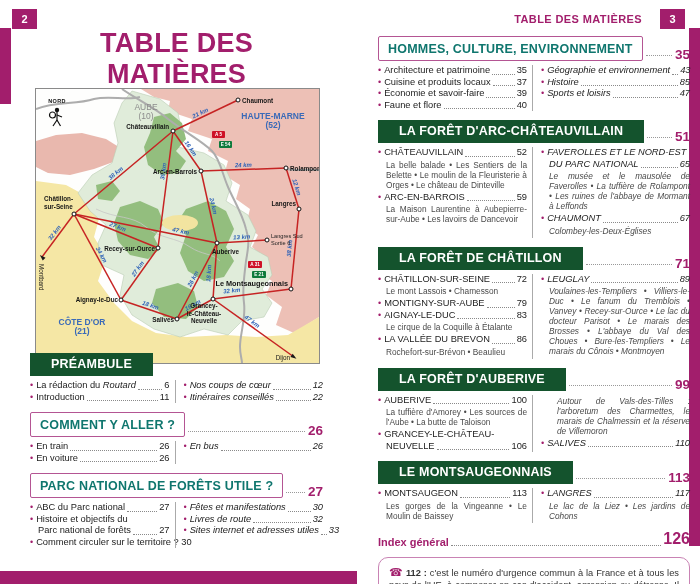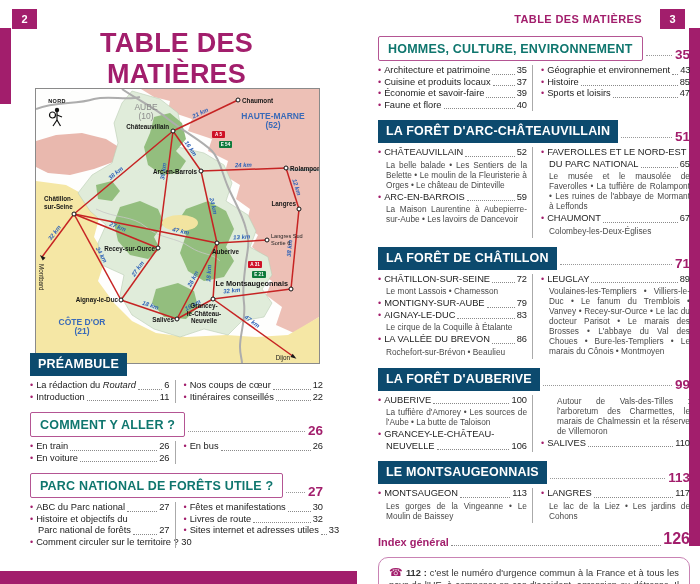--- a/index.html
+++ b/index.html
@@ -28,27 +28,27 @@
   .rlabel{font:bold 8.5px "Liberation Sans",sans-serif;}
   .rlabel.blue{fill:#3A6AB8;}
   .rlabel.gray{font-weight:normal;fill:#8C8C8C;}
   .rlabel.nord{font:bold 5.5px "Liberation Sans",sans-serif;fill:#111;letter-spacing:.3px;}
   .badge{font:bold 4.6px "Liberation Sans",sans-serif;fill:#fff;}
   .route{stroke:#C62323;stroke-width:1.5;}
   .towndot{fill:#fff;stroke:#111;stroke-width:1;}
   
   .sec-head{display:flex;align-items:flex-end;}
   .head-box{font-size:12.5px;font-weight:bold;letter-spacing:.2px;white-space:nowrap;}
-  .head-box.filled{background:#0c4a6e;color:#fff;padding:4px 8px 5px;}
+  .head-box.filled{background:#14532d;color:#fff;padding:4px 21px 5px;}
   .head-box.outline{border:1.5px solid #B45593;color:#0f766e;padding:5px 9px 4px;border-radius:2px;background:#fff;}
   .head-dots{flex:1;min-width:10px;border-bottom:1.5px dotted #999;margin:0 3px 5px;}
   .head-page{color:#A21E6C;font-weight:bold;font-size:13.5px;line-height:13px;}
   .cols{display:flex;margin-top:4px;}
   .col{flex:1;min-width:0;padding-right:5px;}
-  .col.c2{border-left:1px solid #aaa;padding-left:8px;padding-right:0;}
+  .col.c2{border-left:1px solid #aaa;padding-left:8px;padding-right:0;font-style:italic;}
   .entry{display:flex;align-items:flex-end;font-size:9.3px;line-height:11.5px;color:#222;}
   .entry::before{content:"•";color:#A21E6C;margin-right:3px;font-size:9px;line-height:11.5px;}
   .entry.cont{padding-left:8px;}
   .entry.cont::before{content:"";margin:0;}
   .elbl{white-space:nowrap;}
   .elbl .it{font-style:italic;}
   .edots{flex:1;min-width:6px;border-bottom:1.2px dotted #8a8a8a;margin:0 2px 2px;}
   .epg{white-space:nowrap;}
   .sub{font-size:8.3px;line-height:10px;color:#4a4a4a;text-align:justify;margin:1px 0 2px 8px;}
   .sub.nolead{margin-left:16px;}

